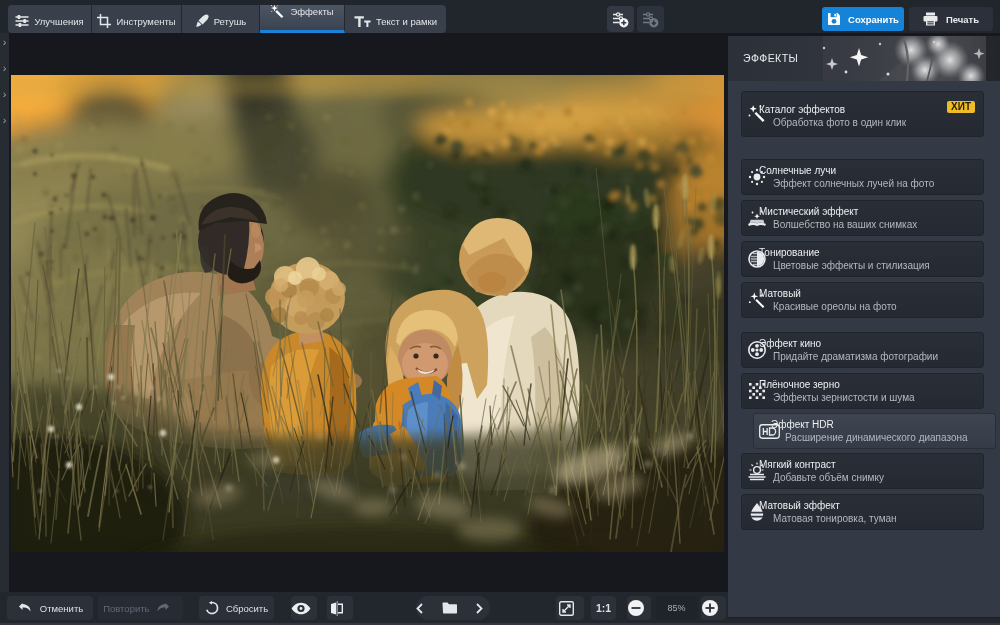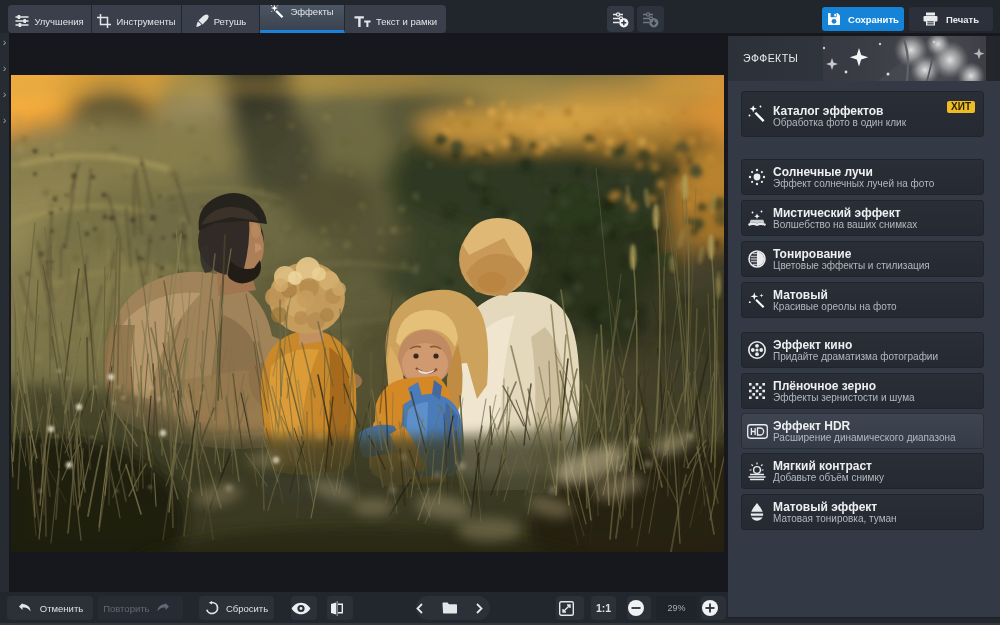--- a/index.html
+++ b/index.html
@@ -45,26 +45,26 @@
 .bbtn svg { margin-right:7px; flex:none; }
 .bbtn.dis { color:#626972; background:#272c34; }
 
 
 #sidebar { position:absolute; left:728px; top:36px; width:272px; height:581px; background:#343a45; }
 #sbheader { position:absolute; left:0; top:0; width:272px; height:45px; overflow:hidden; }
 #sblist { position:absolute; left:13px; top:0; width:243px; }
 .card { position:absolute; left:0; width:243px; height:36px; background:linear-gradient(#2a2e37,#252931);
   border:1px solid #20242b; border-radius:3px; }
 .card .ic { position:absolute; left:2px; top:0; width:26px; height:100%; display:flex; align-items:center; justify-content:center; }
-.card .tt { position:absolute; left:31px; top:5px; color:#edeff1; font-size:12px; font-weight:bold; white-space:nowrap; }
+.card .tt { position:absolute; left:17px; top:5px; color:#edeff1; font-size:10px; font-weight:normal; white-space:nowrap; }
 .card .st { position:absolute; left:31px; top:17.5px; color:#b2b8c0; font-size:10px; white-space:nowrap; }
 .card.big { height:46px; }
 .card.big .tt { top:12px; }
 .card.big .st { top:24.5px; }
-.card.hl { background:linear-gradient(#3e4450,#363c47); border-color:#2a2f37; }
+.card.hl { background:linear-gradient(#3e4450,#363c47); border-color:#2a2f37;margin-left:12px; }
 .badge { position:absolute; right:8px; top:9px; background:#eebc24; color:#2c2300; font-size:10px; font-weight:bold;
   padding:0px 4px 1px; border-radius:2px; }
 #sbfoot { position:absolute; left:0; top:581px; width:272px; height:8px; background:#23262d; border-top:1px solid #1c1f25; }
 </style>
 </head>
 <body>
 <div id="app">
   <div id="canvas">
     <div id="photo"><svg id="psvg" width="713" height="477" viewBox="0 0 713 477">
 <defs>
@@ -1411,21 +1411,21 @@
           <path d="M4 11l7-7M8 4h3v3M7 11H4V8" stroke="#e4e7ea" stroke-width="1.4" fill="none"></path>
         </svg>
     </div>
     <div class="bbtn" style="left:591px; width:25px; font-weight:bold; font-size:10.5px;">1:1</div>
     <div class="bbtn" style="left:627px; width:24px">
       <svg width="18" height="18" viewBox="0 0 18 18">
           <circle cx="9" cy="9" r="8" fill="#f0f2f3"></circle>
           <rect x="4.5" y="8.1" width="9" height="1.8" fill="#2b3039"></rect>
         </svg>
     </div>
-    <div class="bbtn" style="left:656px; width:41px; background:#1f232a; color:#a8aeb5; font-size:9px;">29%</div>
+    <div class="bbtn" style="left:656px; width:41px; background:#1f232a; color:#a8aeb5; font-size:9px;">85%</div>
     <div class="bbtn" style="left:701px; width:25px">
       <svg width="18" height="18" viewBox="0 0 18 18">
           <circle cx="9" cy="9" r="8" fill="#f0f2f3"></circle>
           <rect x="4.5" y="8.1" width="9" height="1.8" fill="#2b3039"></rect>
           <rect x="8.1" y="4.5" width="1.8" height="9" fill="#2b3039"></rect>
         </svg>
     </div>
   </div>
 
   <div id="sidebar">

